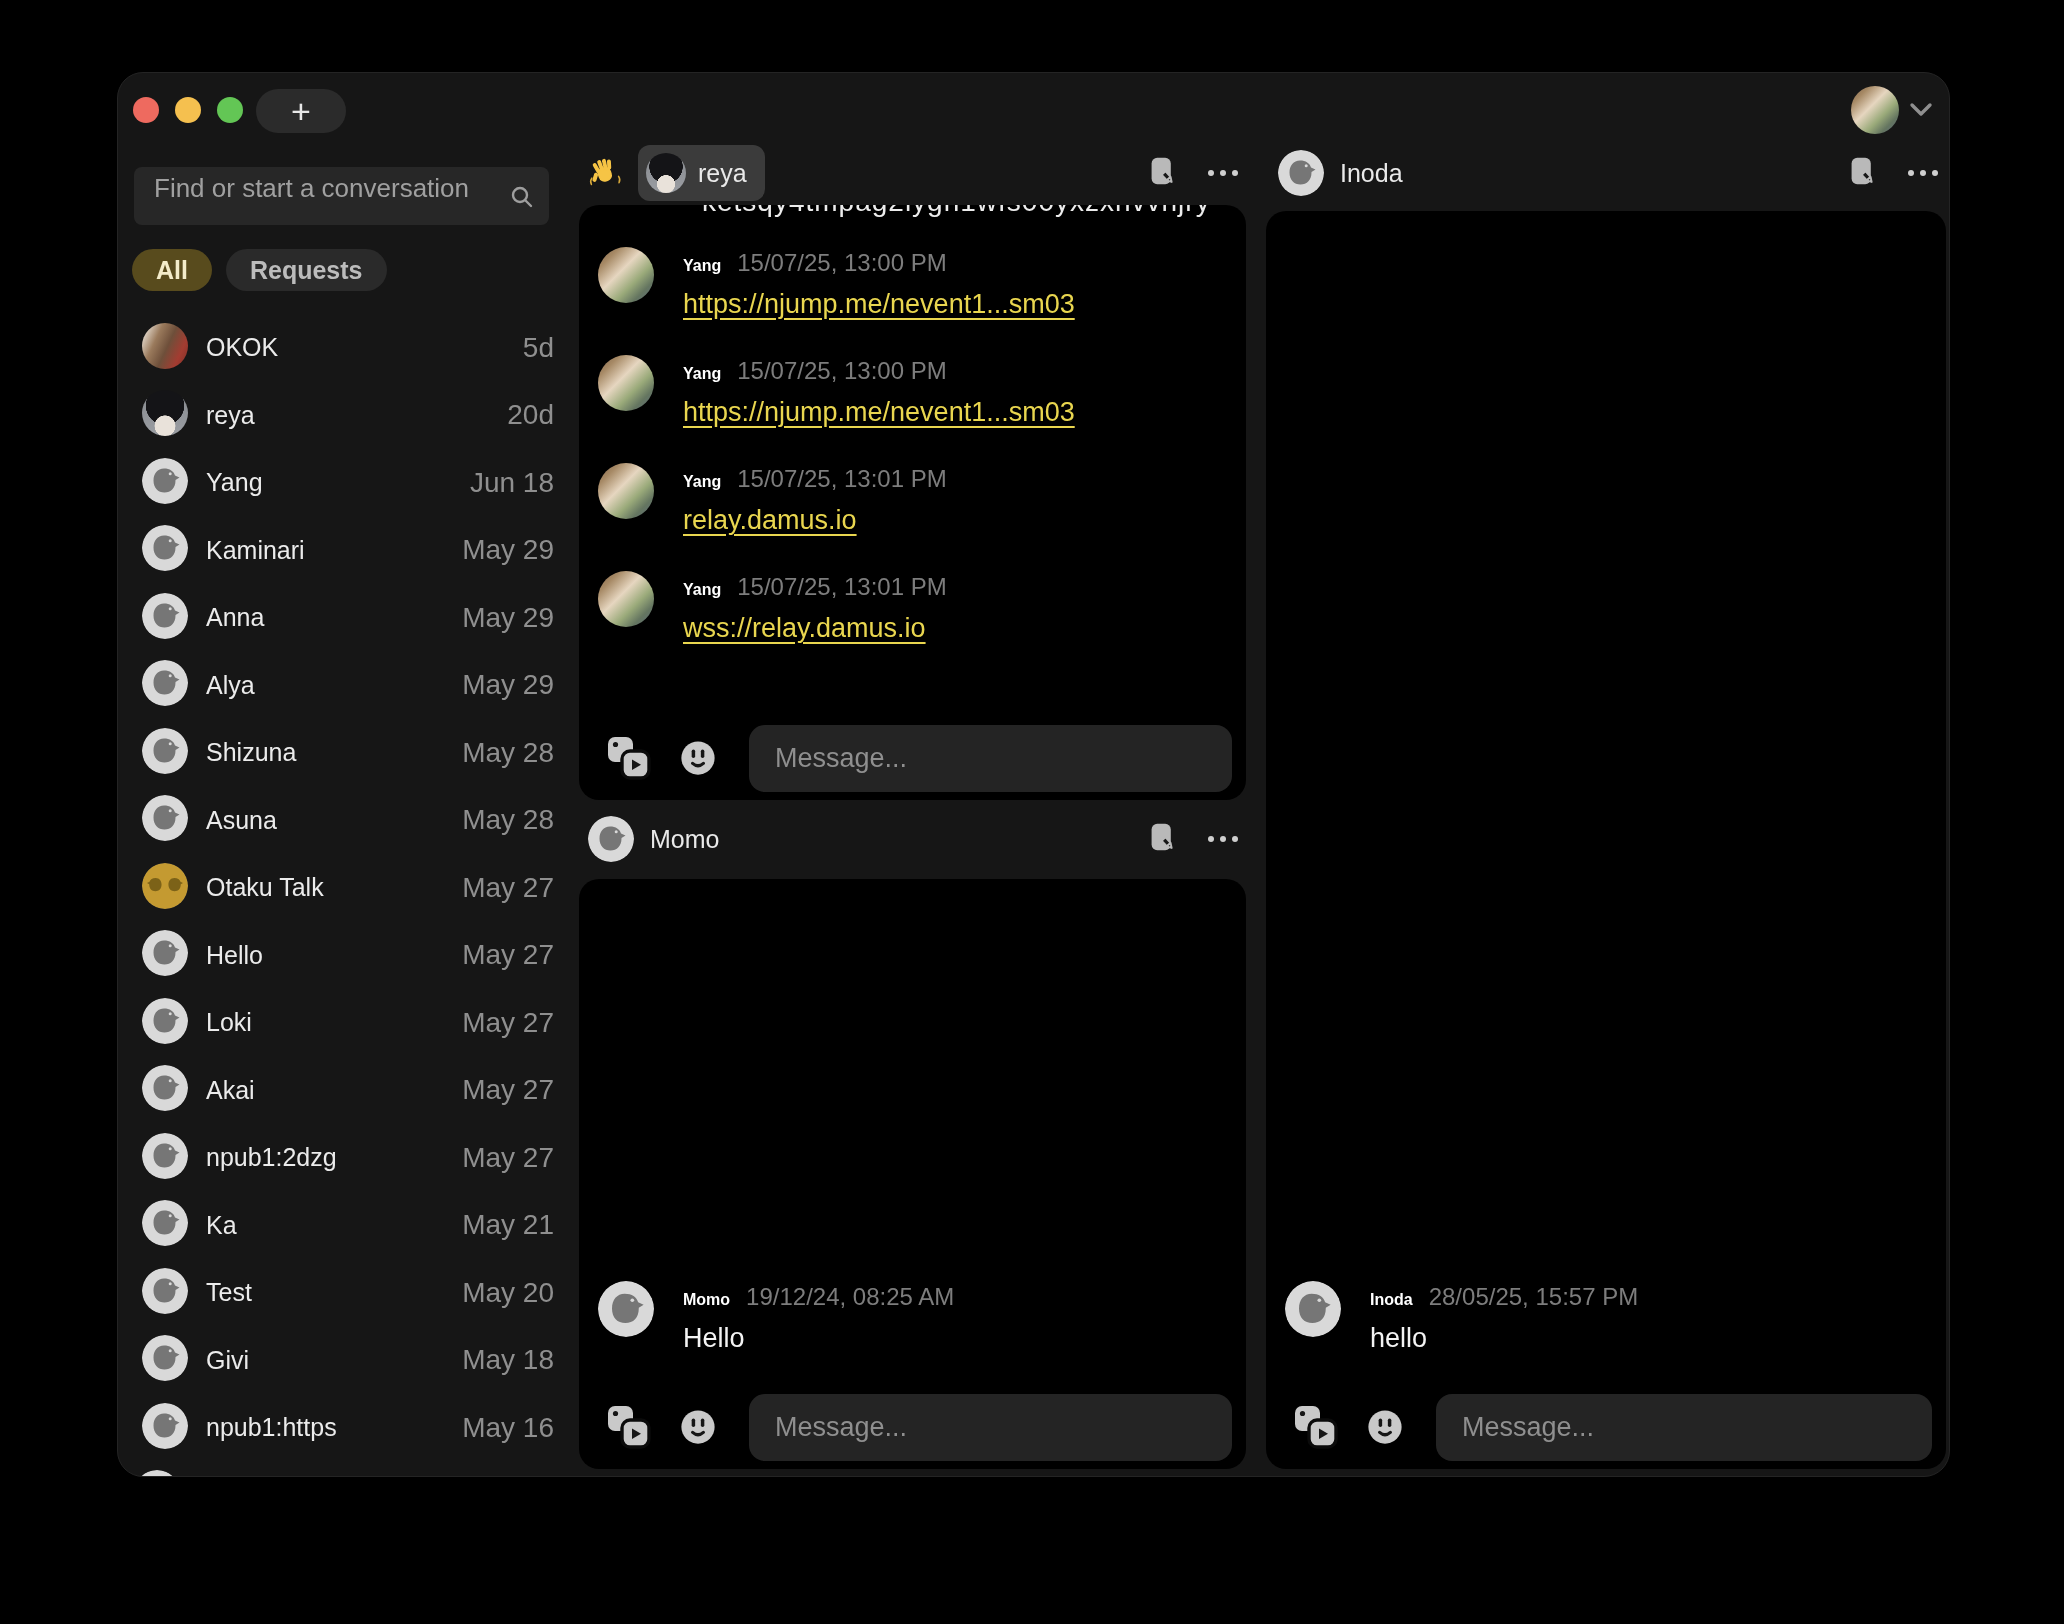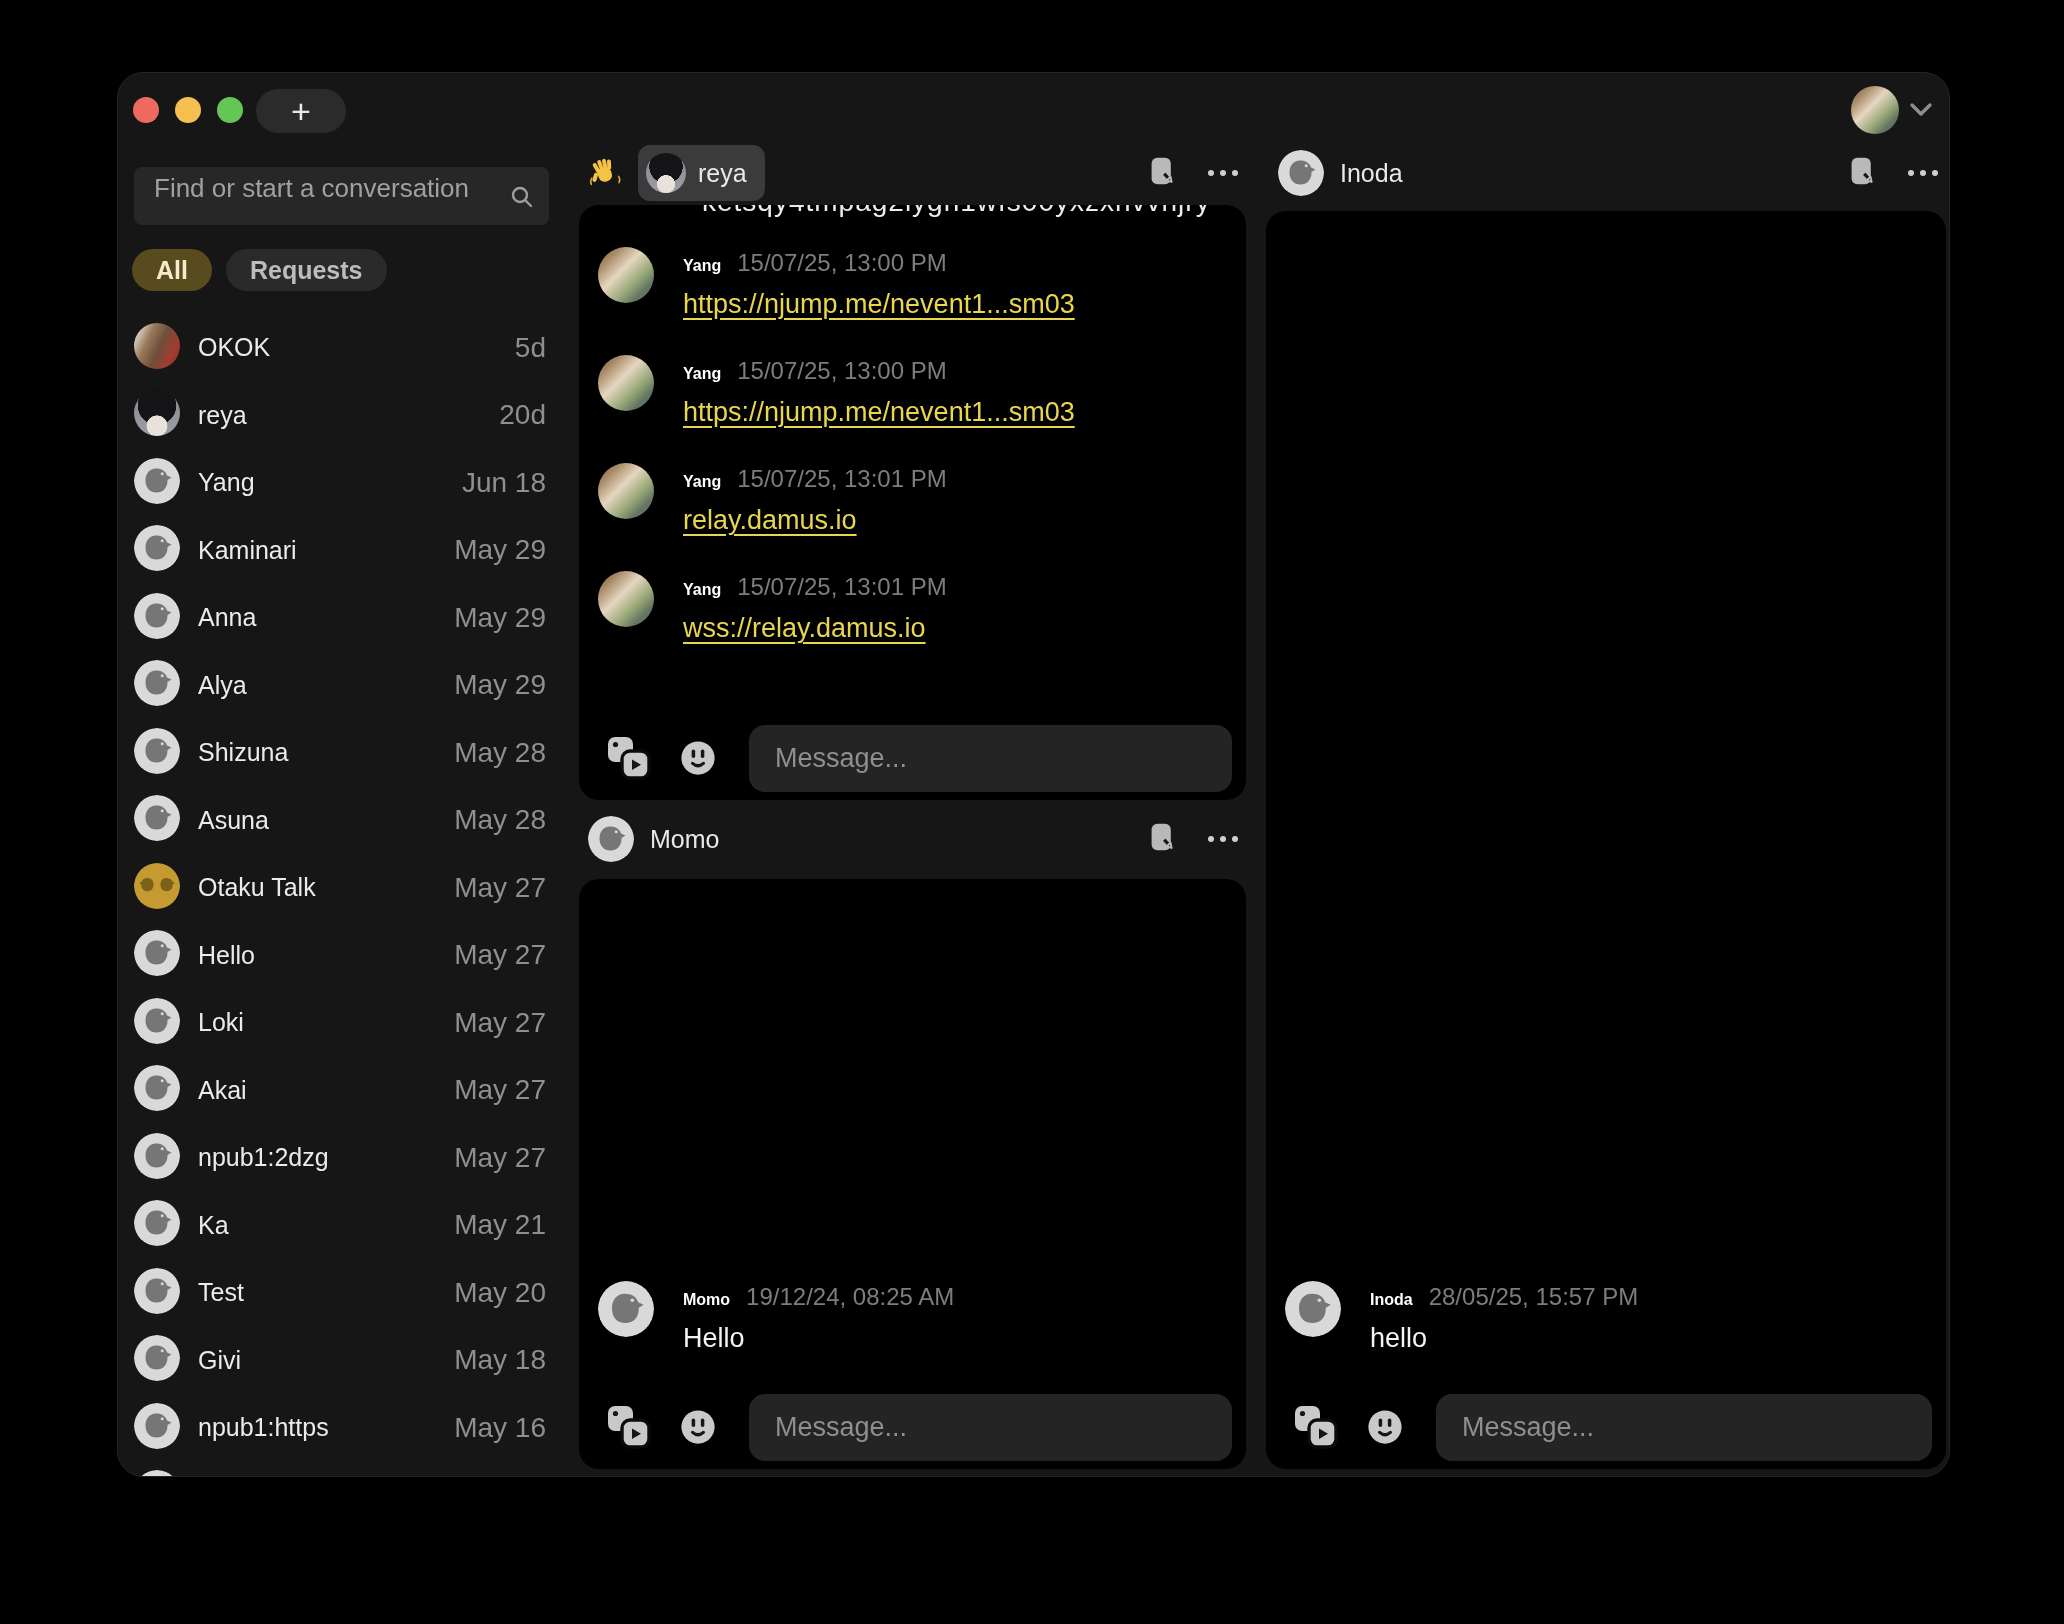--- a/index.html
+++ b/index.html
@@ -38,21 +38,21 @@
   .search-wrap{position:absolute;left:16px;top:94px;width:415px;height:58px;}
   .search-wrap input{width:100%;height:100%;background:#272727;border:none;border-radius:8px;
     color:#cfcfcf;font-size:26px;padding:0 52px 16px 20px;outline:none;font-family:inherit;}
   .search-wrap input::placeholder{color:#a0a0a0;}
   .search-ic{position:absolute;right:14px;top:17px;}
   .filters{position:absolute;left:14px;top:176px;display:flex;gap:14px;}
   .fpill{height:42px;border:none;border-radius:25px;font-size:25px;font-weight:700;
     padding:0 24px;cursor:pointer;font-family:inherit;}
   .fpill.active{background:var(--filter-active-bg,#584b1d);color:var(--filter-active-text,#f3ecca);}
   .fpill.idle{background:#2a2a2a;color:#bcbcbc;font-weight:600;}
-  .convo-list{position:absolute;left:0;top:241px;width:100%;}
+  .convo-list{position:absolute;left:8px;top:241px;width:100%;}
   .convo{height:67.5px;display:flex;align-items:center;gap:18px;padding:0 25px 0 16px;cursor:pointer;}
   .convo-name{flex:1;color:#ebebeb;font-size:25px;white-space:nowrap;overflow:hidden;}
   .convo-time{color:#8f8f8f;font-size:28px;}
   .partial-avatar{position:absolute;left:16px;top:1397px;}
 
   
   .panel-header{position:absolute;height:64px;display:flex;align-items:center;}
   .ph-reya{left:470px;top:68px;width:658px;}
   .ph-momo{left:470px;top:734px;width:658px;}
   .ph-inoda{left:1160px;top:68px;width:668px;}

